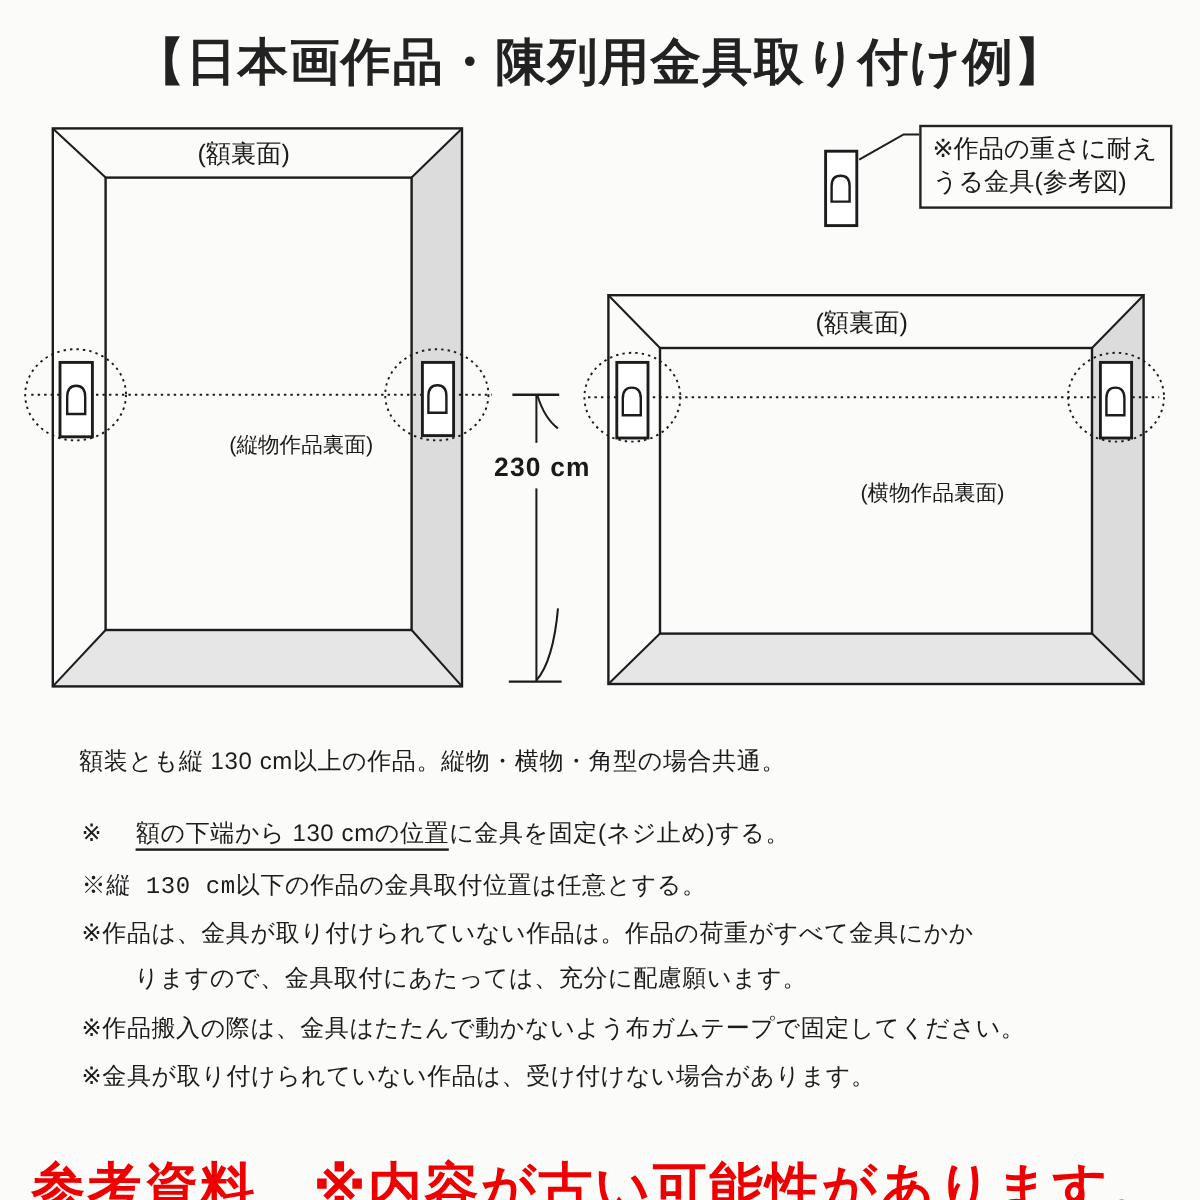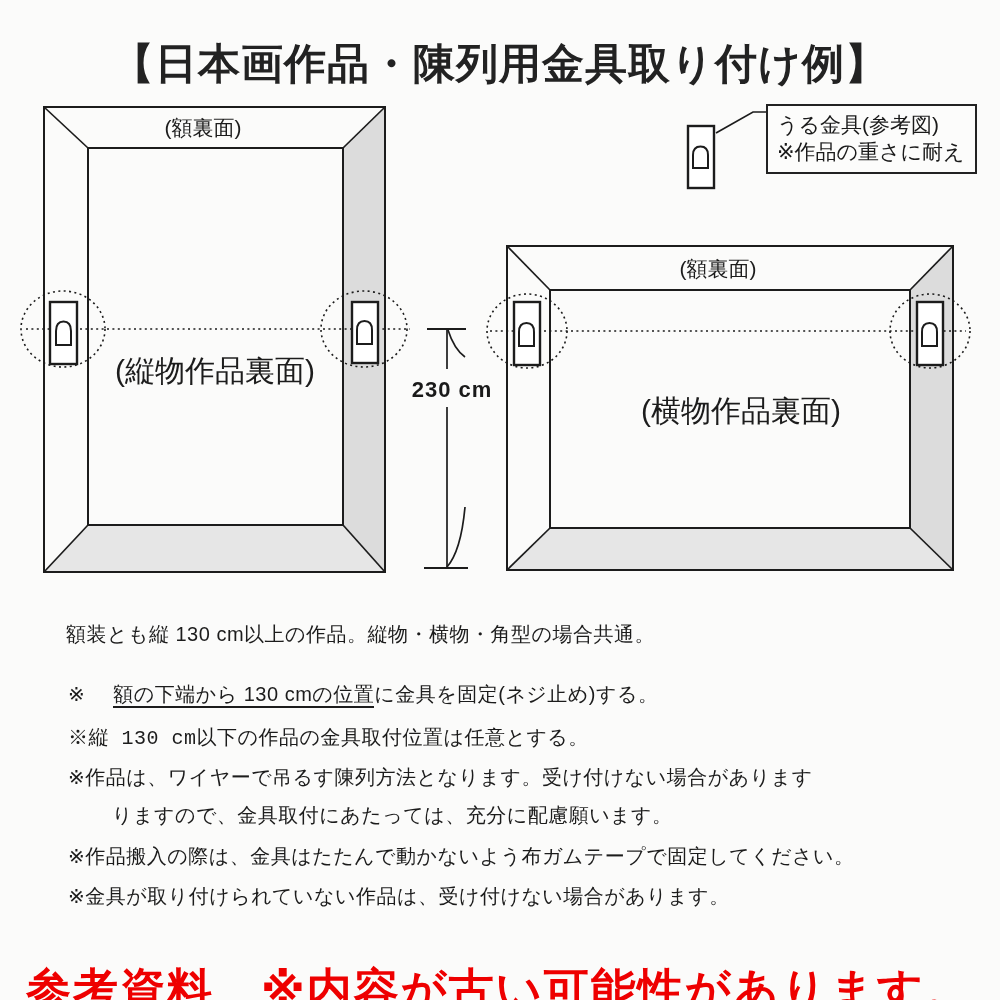--- a/index.html
+++ b/index.html
@@ -4,37 +4,37 @@
 <style>
   html,body{margin:0;padding:0;}
   body{
     width:1000px;height:1000px;position:relative;
     background:#fbfbfa;
     font-family:"Liberation Sans","DejaVu Sans",sans-serif;
     color:#1a1a1a;overflow:hidden;
   }
   .abs{position:absolute;}
   .page-title{
-    left:0;right:0;top:36px;text-align:center;
+    left:0;right:0;top:24px;text-align:center;
     font-size:42px;font-weight:bold;letter-spacing:1px;
     color:#222;white-space:nowrap;
   }
   svg{position:absolute;left:0;top:0;}
   .ln{stroke:#1c1c1c;stroke-width:2;fill:none;}
   .thin{stroke:#1c1c1c;stroke-width:1.7;fill:none;}
   .dot{fill:none;stroke:#1c1c1c;stroke-width:1.6;stroke-dasharray:2 3.4;}
   .plate{fill:#ffffff;stroke:#1c1c1c;stroke-width:2.4;}
   .arch{fill:#ffffff;stroke:#1c1c1c;stroke-width:2;}
   .shade-side{fill:#dcdcdc;stroke:none;}
   .shade-bottom{fill:#e6e6e6;stroke:none;}
   .frame-label{
     transform:translate(-50%,-50%);
     font-size:21px;color:#1c1c1c;white-space:nowrap;
   }
-  .artwork-label{font-size:30px;}
+  .artwork-label{font-size:18px;margin-left:36px;}
   .dim-label{
     transform:translate(-50%,-50%);
     font-size:22px;font-weight:600;letter-spacing:1px;white-space:nowrap;
   }
   .note-box{
     left:766px;top:104px;width:190px;
     border:2px solid #222;background:#fcfcfb;
     padding:5px 8px 7px 9px;
     font-size:21px;line-height:27px;white-space:nowrap;
   }
@@ -122,31 +122,31 @@
   <path class="thin" d="M716,133 L753,112 L766,112"></path>
 </svg>
 
 <div class="abs frame-label" style="left:203px;top:128px;">(額裏面)</div>
 <div class="abs frame-label artwork-label" style="left:215px;top:371px;">(縦物作品裏面)</div>
 <div class="abs frame-label" style="left:718px;top:269px;">(額裏面)</div>
 <div class="abs frame-label artwork-label" style="left:741px;top:411px;">(横物作品裏面)</div>
 <div class="abs dim-label" style="left:452px;top:390px;">230 cm</div>
 
 <div class="abs note-box">
+  <div>※作品の重さに耐え</div>
   <div>うる金具(参考図)</div>
-  <div>※作品の重さに耐え</div>
 </div>
 
 <div>
   <div class="abs nline" style="left:66px;top:621px;">額装とも縦 130 cm以上の作品。縦物・横物・角型の場合共通。</div>
 
   <div class="abs nline" style="top:681px;">
     <span>※</span><span class="ul">額の下端から 130 cmの位置</span><span>に金具を固定(ネジ止め)する。</span>
   </div>
 
   <div class="abs nline" style="top:724px;font-family:Liberation Mono, monospace;">※縦 130 cm以下の作品の金具取付位置は任意とする。</div>
-  <div class="abs nline" style="top:764px;">※作品は、ワイヤーで吊るす陳列方法となります。受け付けない場合があります</div>
+  <div class="abs nline" style="top:764px;">※作品は、金具が取り付けられていない作品は。作品の荷重がすべて金具にかか</div>
   <div class="abs nline" style="left:88px;top:802px;margin-left:24px;">りますので、金具取付にあたっては、充分に配慮願います。</div>
   <div class="abs nline" style="top:843px;">※作品搬入の際は、金具はたたんで動かないよう布ガムテープで固定してください。</div>
   <div class="abs nline" style="top:883px;">※金具が取り付けられていない作品は、受け付けない場合があります。</div>
 </div>
 
 <div class="abs footer-warning">参考資料　※内容が古い可能性があります。</div>
 
 </body></html>

